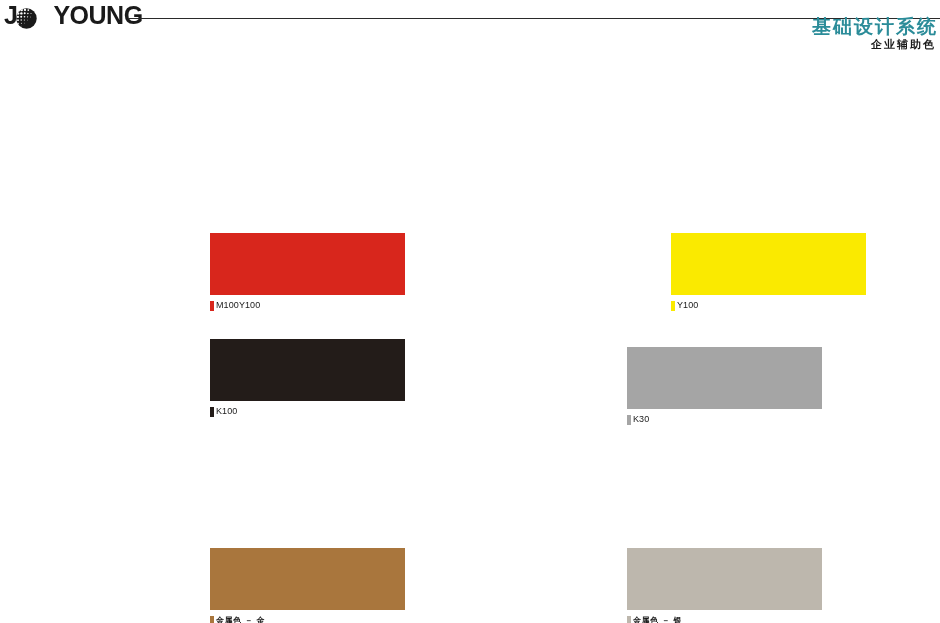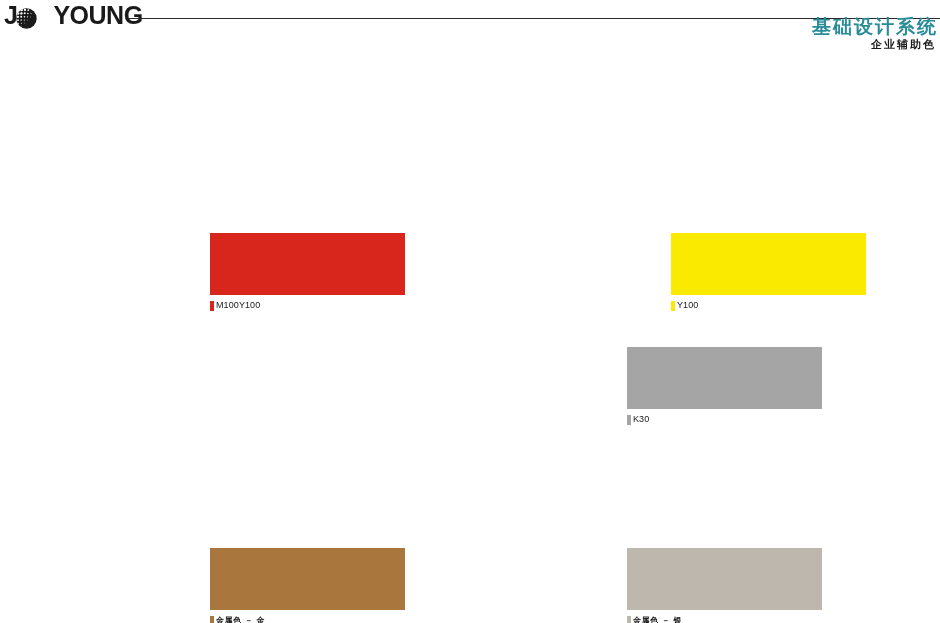--- a/index.html
+++ b/index.html
@@ -209,20 +209,27 @@
           <span class="swatch-label">M100Y100</span>
         </div>
       </div>
       <div class="swatch-cell" style="left: 627px; top: 233px; margin-left: 44px;">
         <div class="swatch-chip" style="background: rgb(250, 234, 0);"></div>
         <div class="swatch-label-row">
           <span class="swatch-marker" style="background: rgb(250, 234, 0);"></span>
           <span class="swatch-label">Y100</span>
         </div>
       </div>
+      <div class="swatch-cell" style="left: 210px; top: 339px;">
+        <div class="swatch-chip" style="background: rgb(35, 28, 25);"></div>
+        <div class="swatch-label-row">
+          <span class="swatch-marker" style="background: rgb(35, 28, 25);"></span>
+          <span class="swatch-label">K100</span>
+        </div>
+      </div>
       <div class="swatch-cell" style="left: 627px; top: 347px;">
         <div class="swatch-chip" style="background: rgb(165, 165, 165);"></div>
         <div class="swatch-label-row">
           <span class="swatch-marker" style="background: rgb(165, 165, 165);"></span>
           <span class="swatch-label">K30</span>
         </div>
       </div>
       <div class="swatch-cell" style="left: 210px; top: 548px;">
         <div class="swatch-chip" style="background: rgb(169, 118, 61);"></div>
         <div class="swatch-label-row">

